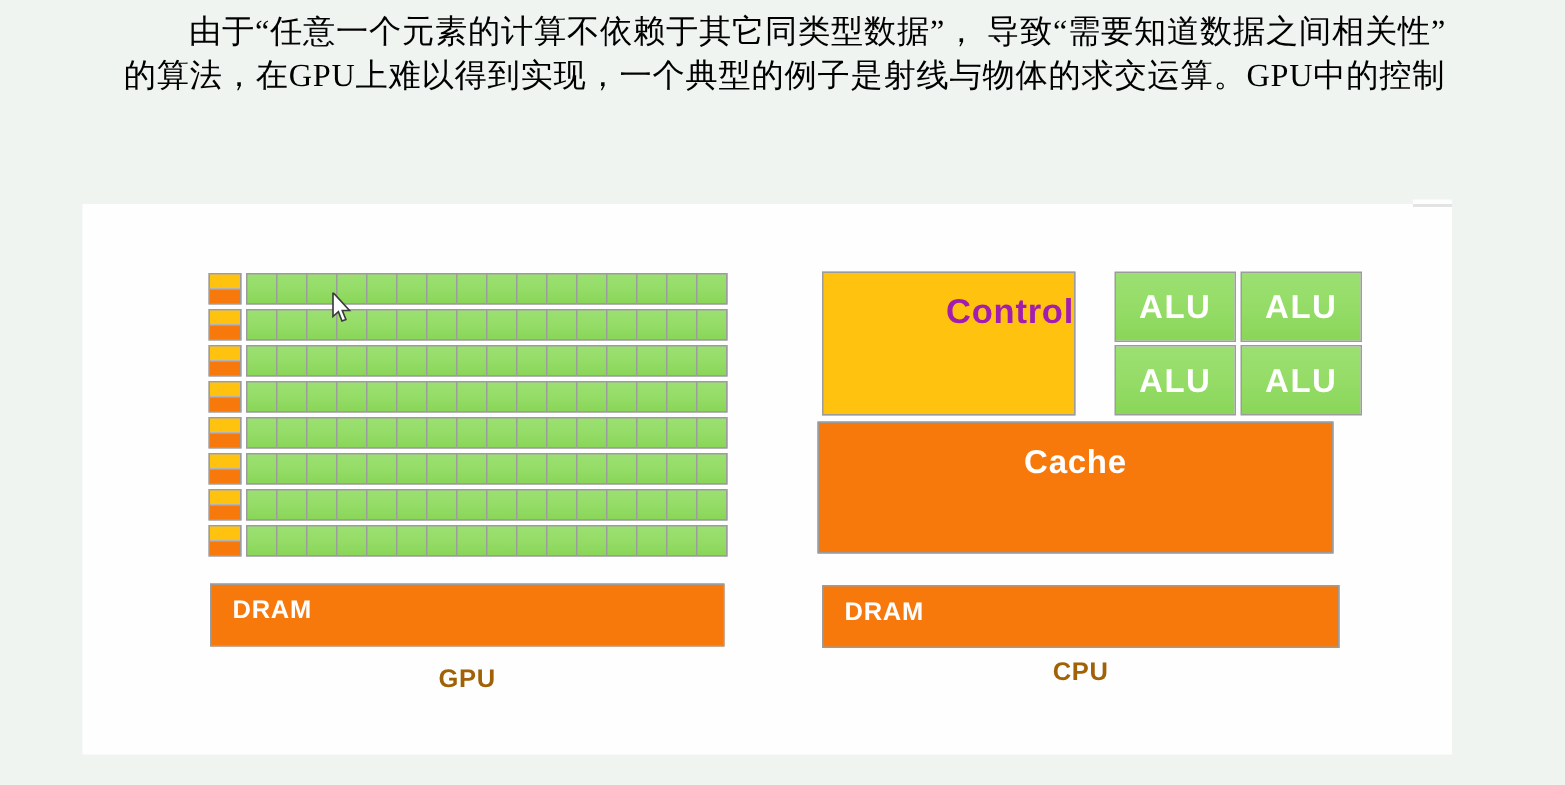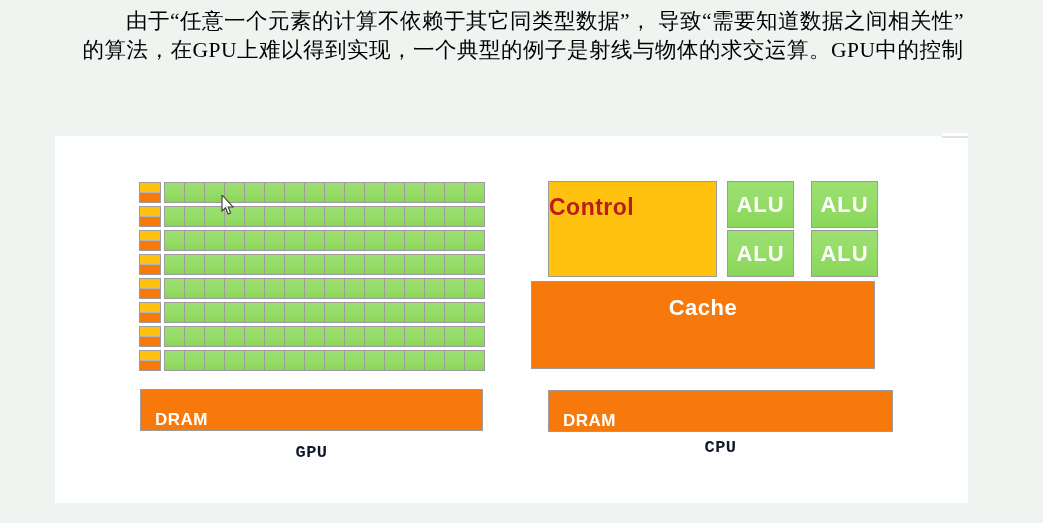--- a/index.html
+++ b/index.html
@@ -31,44 +31,44 @@
   .gpu-row{display:flex;align-items:stretch;height:21px;margin-bottom:3px;}
   .mem-cell{width:22px;height:21px;border:1px solid var(--border);background:#b3b3b3;
     display:flex;flex-direction:column;gap:1px;margin-right:3px;}
   .mem-top{flex:1;background:var(--yellow);}
   .mem-bottom{flex:1;background:var(--orange);}
   .core-strip{display:flex;border:1px solid var(--border);background:var(--border);gap:1px;}
   .core-cell{width:19px;height:19px;background:linear-gradient(180deg,#9be072 0%,var(--green) 55%,#89d658 100%);}
 
   .dram{position:absolute;height:42px;background:var(--orange);border:1px solid var(--border);
     color:#fff;font-family:"Liberation Sans",sans-serif;font-weight:bold;font-size:17px;
-    padding:20px 0 0 14px;letter-spacing:0.5px;}
+    padding:7px 0 0 14px;letter-spacing:0.5px;}
   .dram-gpu{left:85px;top:253px;width:343px;}
   .dram-cpu{left:493px;top:254px;width:345px;}
 
-  .caption{position:absolute;color:#0f172a;font-family:Liberation Mono, monospace;
+  .caption{position:absolute;color:#a16207;font-family:Liberation Sans, sans-serif;
     font-weight:bold;font-size:17px;letter-spacing:0.5px;}
   .caption-gpu{left:85px;top:307px;width:343px;text-align:center;}
   .caption-cpu{left:493px;top:302px;width:345px;text-align:center;}
 
   
   .control-box{position:absolute;left:493px;top:45px;width:169px;height:96px;
     background:var(--yellow);border:1px solid var(--border);
-    color:#b91c1c;font-family:"Liberation Sans",sans-serif;font-weight:bold;font-size:23px;
-    text-align:left;padding-top:12px;letter-spacing:0.5px;}
-  .alu-cell{position:absolute;width:67px;height:47px;
+    color:#a21caf;font-family:"Liberation Sans",sans-serif;font-weight:bold;font-size:23px;
+    text-align:right;padding-top:12px;letter-spacing:0.5px;}
+  .alu-cell{position:absolute;width:81px;height:47px;
     background:linear-gradient(180deg,#9be072 0%,var(--green) 55%,#89d658 100%);
     border:1px solid var(--border);color:#fff;font-family:"Liberation Sans",sans-serif;
     font-weight:bold;font-size:22px;display:flex;align-items:center;justify-content:center;
-    letter-spacing:1px;}
+    letter-spacing:1px;margin-left:16px;}
   .alu-0{left:672px;top:45px;}
   .alu-1{left:756px;top:45px;}
   .alu-2{left:672px;top:94px;}
   .alu-3{left:756px;top:94px;}
-  .cache-box{position:absolute;left:476px;top:145px;width:344px;height:88px;
+  .cache-box{position:absolute;left:490px;top:145px;width:344px;height:88px;
     background:var(--orange);border:1px solid var(--border);
     color:#fff;font-family:"Liberation Sans",sans-serif;font-weight:bold;font-size:22px;
     text-align:center;padding-top:13px;letter-spacing:0.5px;}
 
   
   .cursor{position:absolute;left:221px;top:195px;width:15px;height:21px;z-index:10;}
 </style>
 </head>
 <body>
 

